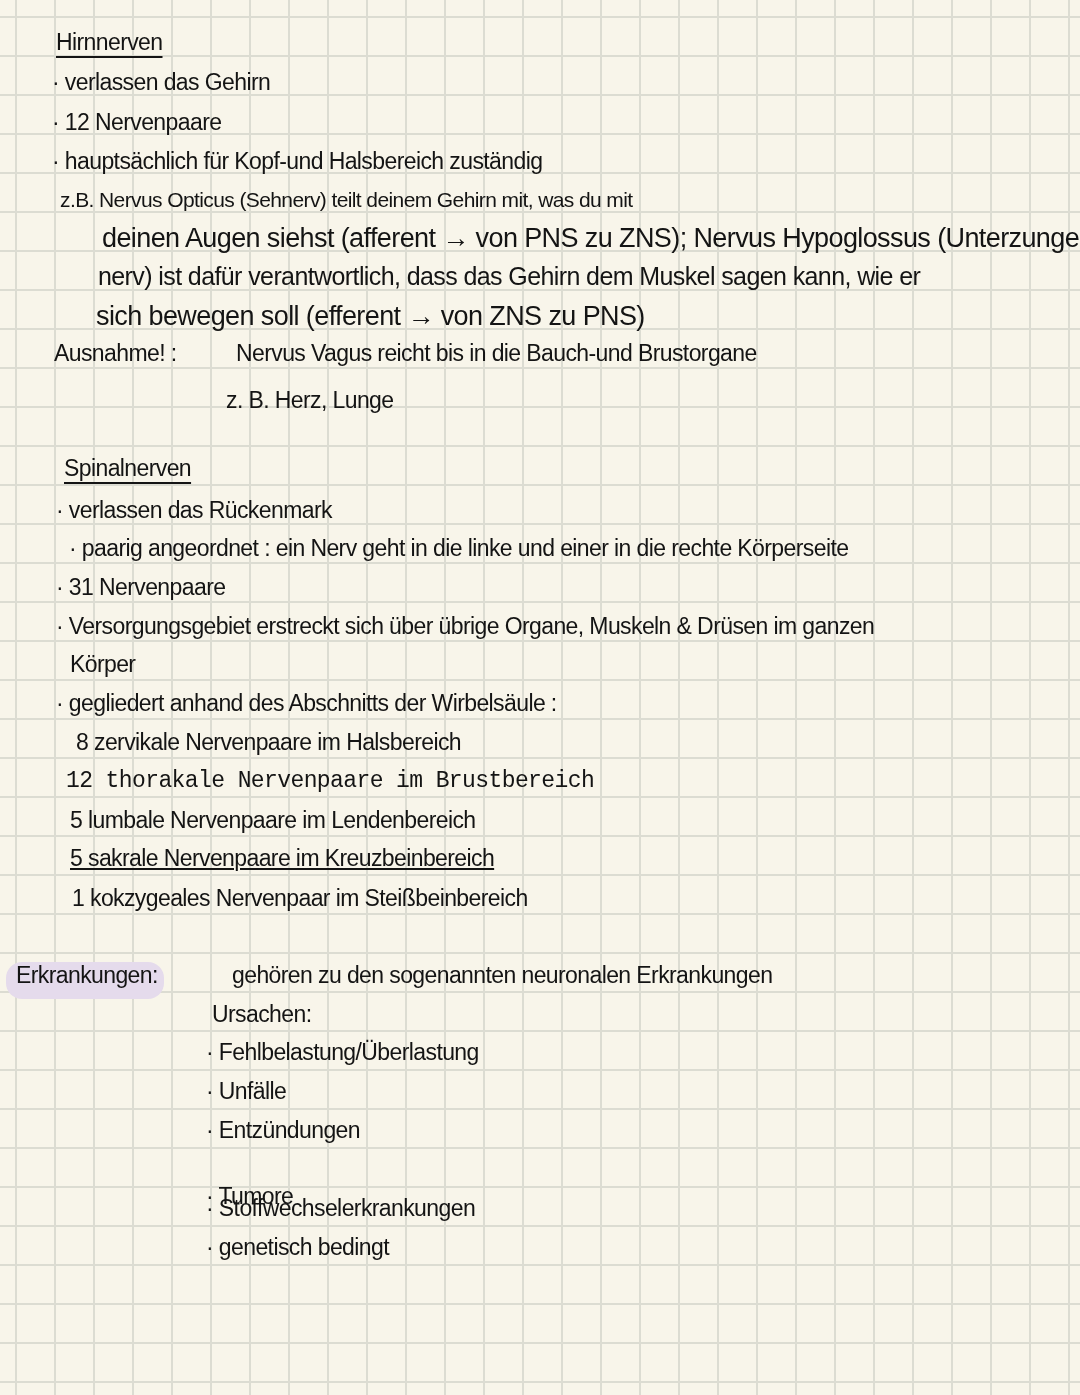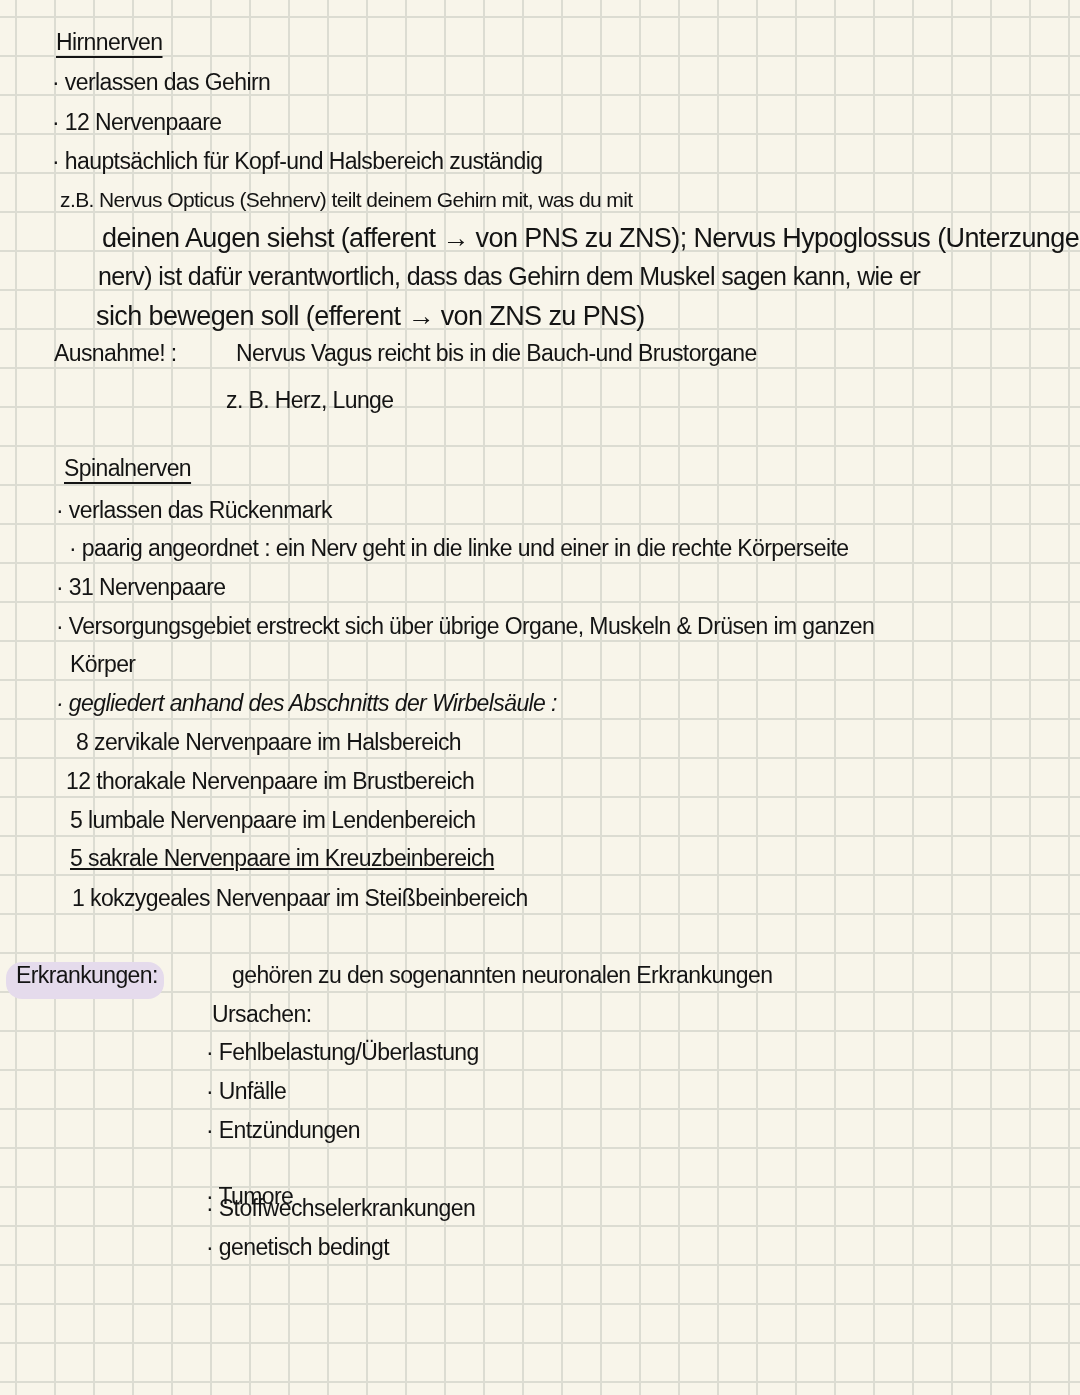--- a/index.html
+++ b/index.html
@@ -38,23 +38,23 @@
 <div class="line" style="left:54px;top:335px;">Ausnahme! :</div>
 <div class="line" style="left:228px;top:335px;margin-left:8px;">Nervus Vagus reicht bis in die Bauch-und Brustorgane</div>
 <div class="line" style="left:226px;top:374px;margin-top:8px;">z. B. Herz, Lunge</div>
 
 <div class="line head" style="left:64px;top:450px;">Spinalnerven</div>
 <div class="line" style="left:56px;top:492px;">· verlassen das Rückenmark</div>
 <div class="line" style="left:56px;top:530px;padding-left:13px;">· paarig angeordnet : ein Nerv geht in die linke und einer in die rechte Körperseite</div>
 <div class="line" style="left:56px;top:569px;">· 31 Nervenpaare</div>
 <div class="line" style="left:56px;top:608px;">· Versorgungsgebiet erstreckt sich über übrige Organe, Muskeln &amp; Drüsen im ganzen</div>
 <div class="line" style="left:70px;top:646px;">Körper</div>
-<div class="line" style="left:56px;top:685px;font-style:italic;">· gegliedert anhand des Abschnitts der Wirbelsäule :</div>
+<div class="line" style="left:56px;top:685px;">· gegliedert anhand des Abschnitts der Wirbelsäule :</div>
 <div class="line" style="left:76px;top:724px;">8 zervikale Nervenpaare im Halsbereich</div>
-<div class="line" style="left:66px;top:763px;">12 thorakale Nervenpaare im Brustbereich</div>
+<div class="line" style="left:66px;top:763px;font-family:Liberation Mono, monospace;">12 thorakale Nervenpaare im Brustbereich</div>
 <div class="line" style="left:70px;top:802px;">5 lumbale Nervenpaare im Lendenbereich</div>
 <div class="line" style="left:70px;top:840px;text-decoration:underline;">5 sakrale Nervenpaare im Kreuzbeinbereich</div>
 <div class="line" style="left:72px;top:880px;">1 kokzygeales Nervenpaar im Steißbeinbereich</div>
 
 <div class="line" style="left:16px;top:957px;"><span class="hl">Erkrankungen:</span></div>
 <div class="line" style="left:232px;top:957px;">gehören zu den sogenannten neuronalen Erkrankungen</div>
 <div class="line" style="left:212px;top:996px;">Ursachen:</div>
 <div class="line" style="left:206px;top:1034px;">· Fehlbelastung/Überlastung</div>
 <div class="line" style="left:206px;top:1073px;">· Unfälle</div>
 <div class="line" style="left:206px;top:1112px;">· Entzündungen</div>

